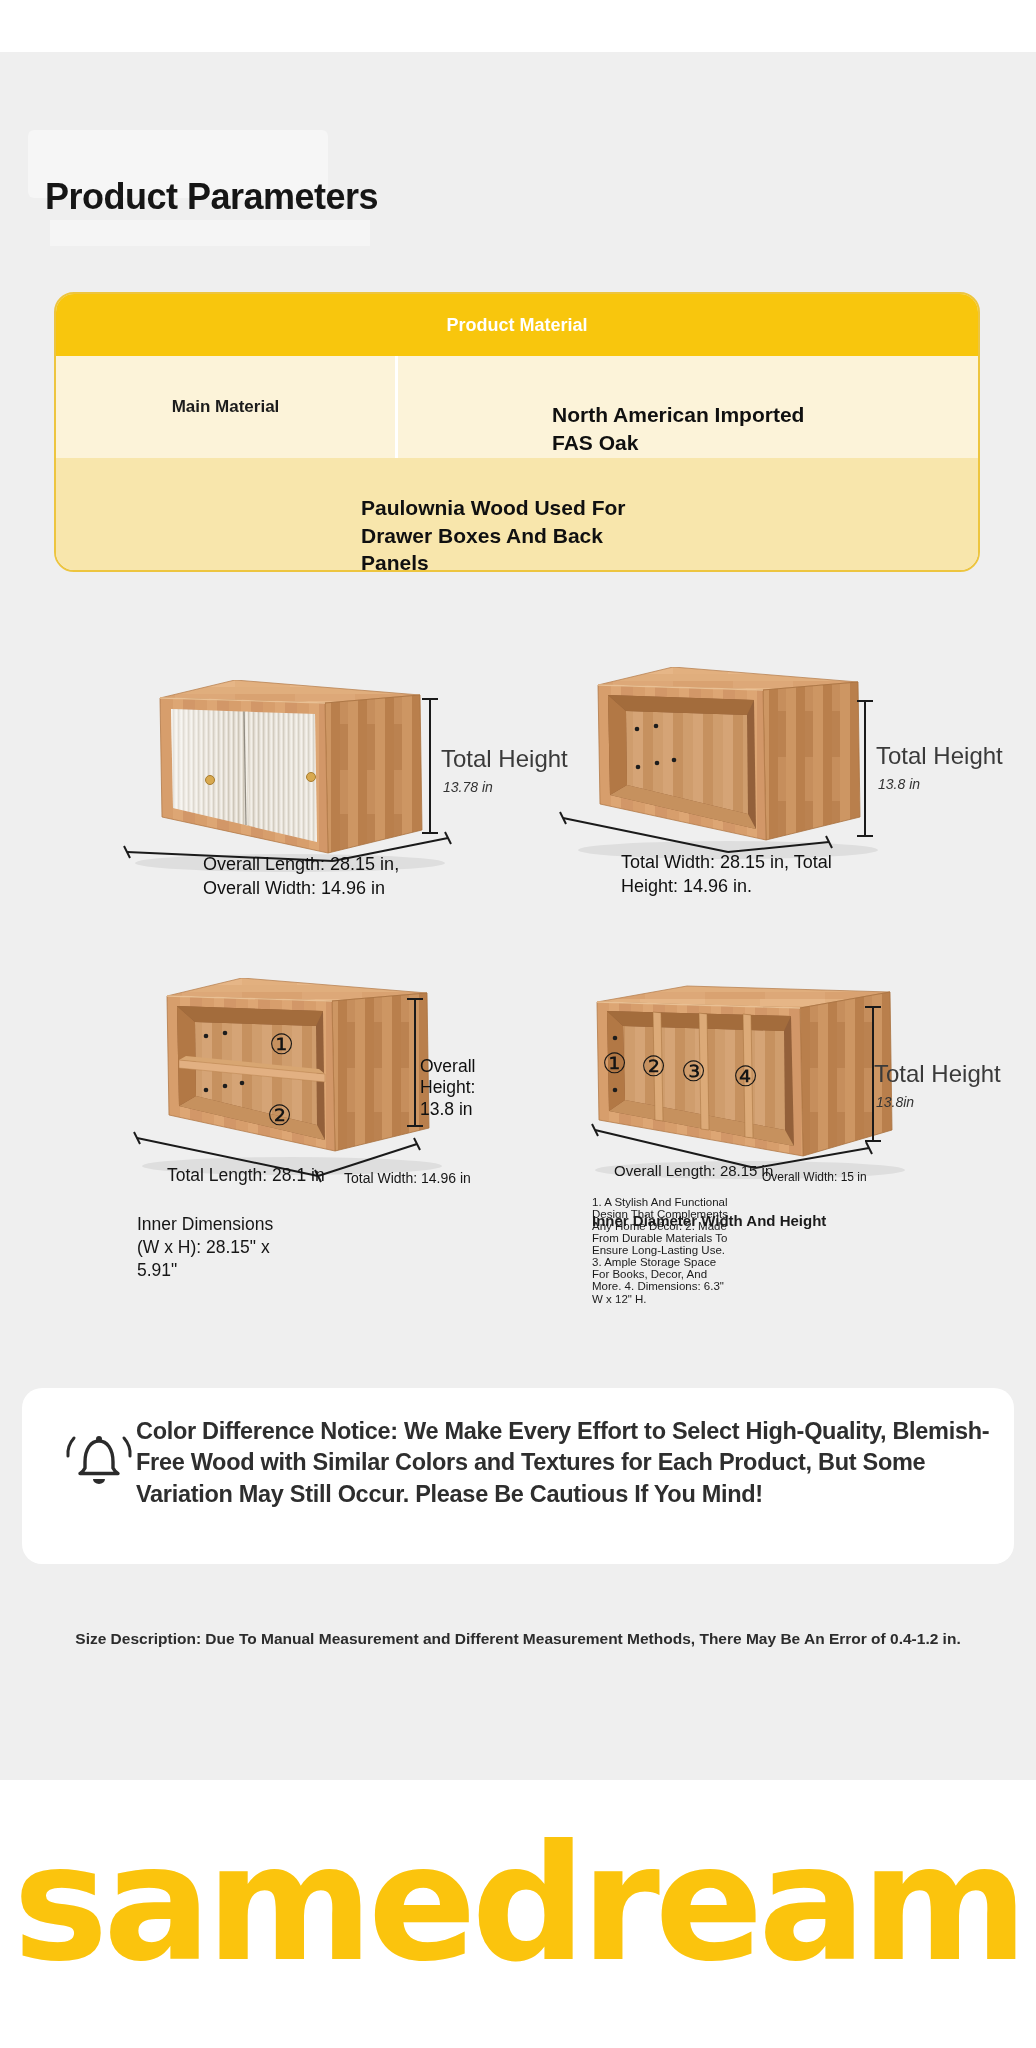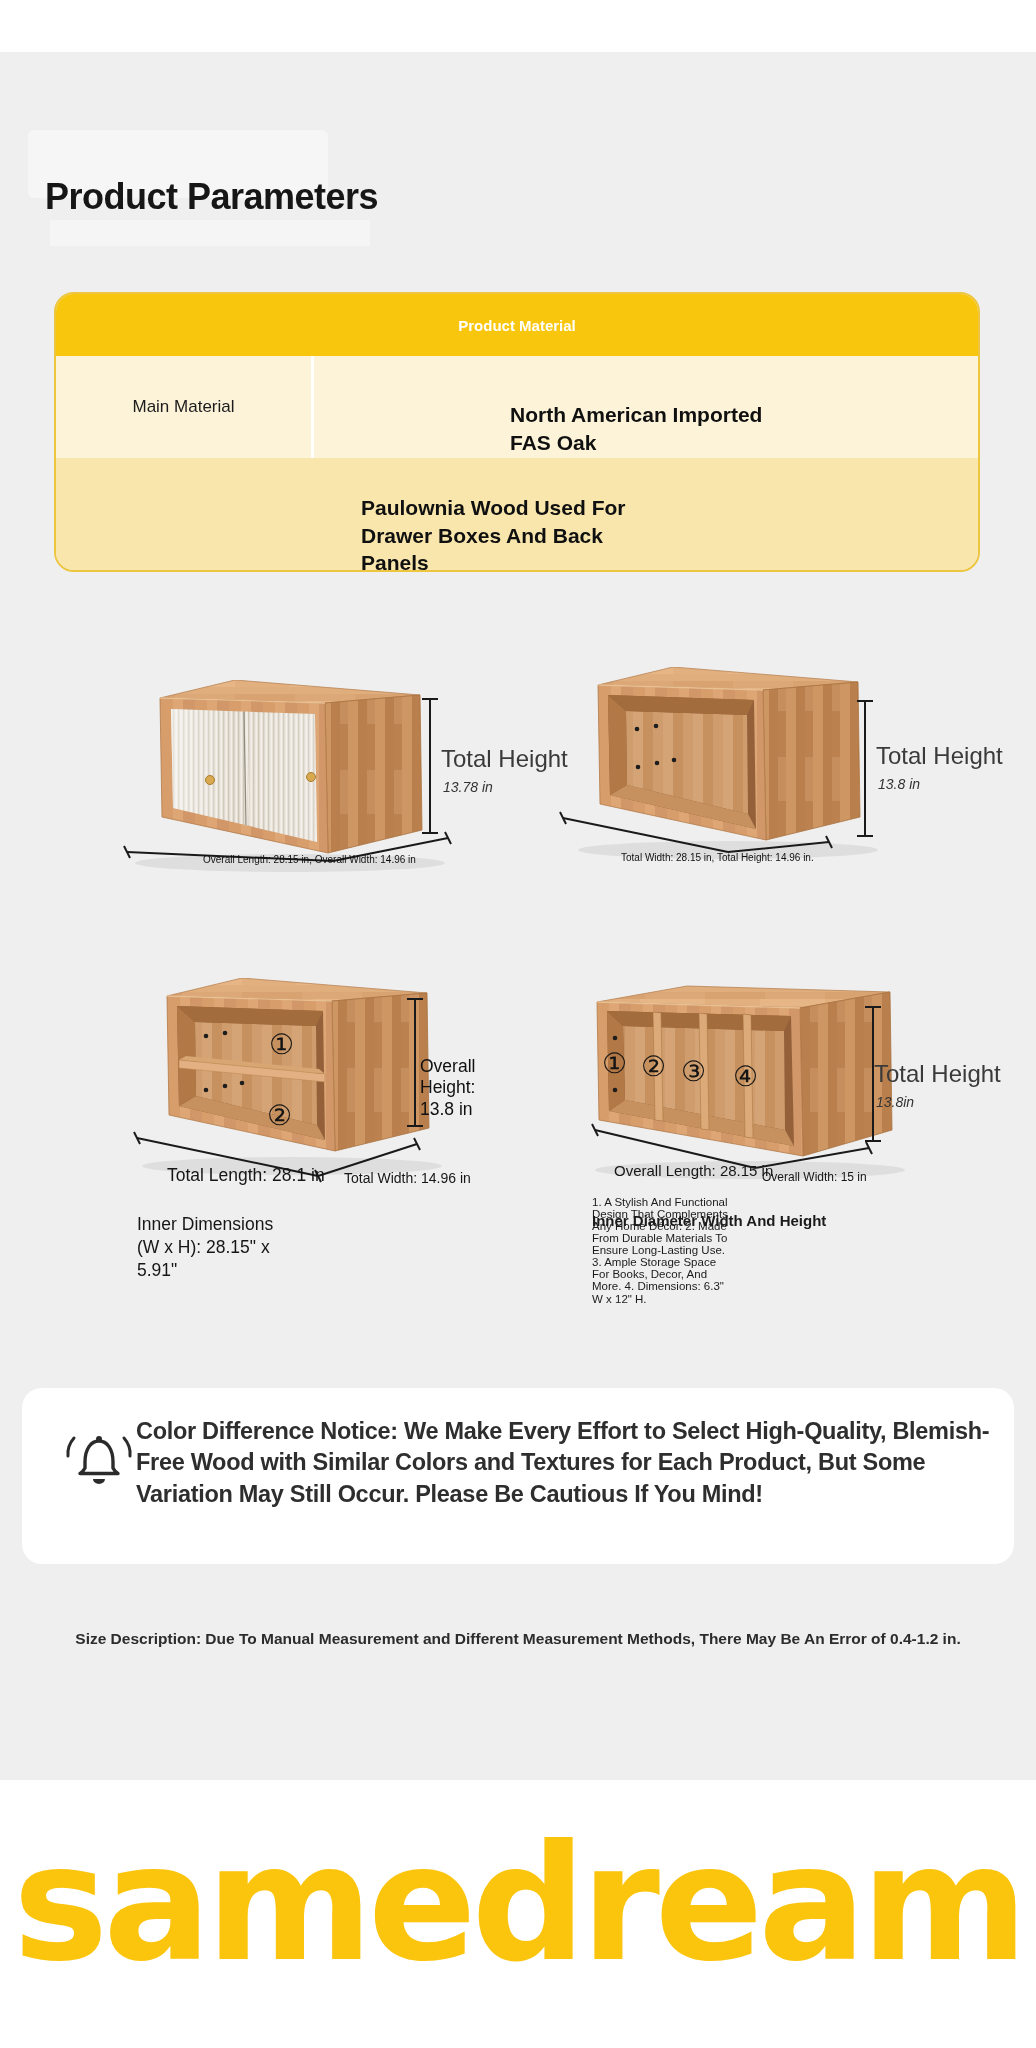--- a/index.html
+++ b/index.html
@@ -6,36 +6,36 @@
   .canvas{position:relative;width:1036px;height:2048px;background:#ffffff;overflow:hidden;
           font-family:"Liberation Sans",sans-serif;}
   .gray-band{position:absolute;left:0;top:52px;width:1036px;height:1728px;background:#efefef;}
   .watermark{position:absolute;left:28px;top:130px;width:300px;height:68px;background:rgba(252,252,252,.55);border-radius:6px;}
   .watermark2{position:absolute;left:50px;top:220px;width:320px;height:26px;background:rgba(252,252,252,.45);}
   .page-title{position:absolute;left:45px;top:176px;font-size:36px;font-weight:700;color:#161616;letter-spacing:-.5px;}
 
   
   .mtable{position:absolute;left:54px;top:292px;width:926px;border:2px solid #edc53f;border-radius:20px;overflow:hidden;box-sizing:border-box;}
   .mtable-header{height:62px;background:#f8c60d;display:flex;align-items:center;justify-content:center;
-                 color:#ffffff;font-size:15px;font-weight:700;}
+                 color:#ffffff;font-size:18px;font-weight:700;}
   .mrow{display:flex;}
   .mrow.r1{background:#fcf3d9;height:102px;}
   .mrow.r2{background:#f8e6ac;height:112px;}
-  .mlabel{width:258px;display:flex;align-items:center;justify-content:center;border-right:3px solid #ffffff;
-          font-size:17px;font-weight:400;color:#1c1c1c;box-sizing:border-box;}
+  .mlabel{width:342px;display:flex;align-items:center;justify-content:center;border-right:3px solid #ffffff;
+          font-size:17px;font-weight:700;color:#1c1c1c;box-sizing:border-box;}
   .mvalue{flex:1;display:flex;align-items:center;justify-content:center;margin-top:43px;}
   .mvalue .vtext{font-size:21px;font-weight:600;color:#101010;line-height:1.32;}
   .r1 .vtext{width:272px;}
   .r2 .vtext{width:312px;}
 
   .diagram-svg{position:absolute;}
   .lbl{position:absolute;color:#161616;}
   .dim-big{font-size:24px;font-weight:500;color:#3a3a3a;white-space:nowrap;}
   .dim-small{font-size:14px;font-style:italic;font-weight:500;color:#333333;white-space:nowrap;}
-  .size-lbl{font-size:10px;font-weight:500;line-height:1.32;color:#101010;}
+  .size-lbl{font-size:18px;font-weight:500;line-height:1.32;color:#101010;}
   .num-circle{position:absolute;font-size:28px;line-height:1;color:#141414;}
   .features{font-size:11.5px;line-height:1.05;font-weight:500;color:#1b1b1b;}
   .overlay-bold{font-size:15px;font-weight:700;color:#1b1b1b;white-space:nowrap;}
 
   .notice-card{position:absolute;left:22px;top:1388px;width:992px;height:176px;background:#ffffff;border-radius:20px;}
   .notice-text{position:absolute;left:136px;top:1416px;width:872px;font-size:23.5px;font-weight:700;
                line-height:1.34;color:#2e2e2e;letter-spacing:-.3px;}
   .bell{position:absolute;left:60px;top:1426px;}
 
   .size-note{position:absolute;left:0;top:1630px;width:1036px;text-align:center;font-size:15.5px;font-weight:600;color:#2c2c2c;}

